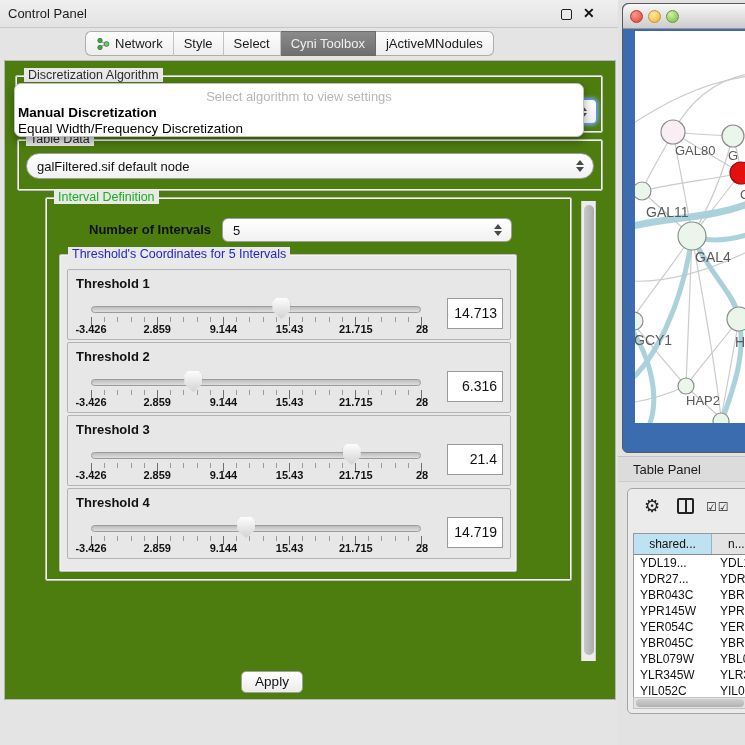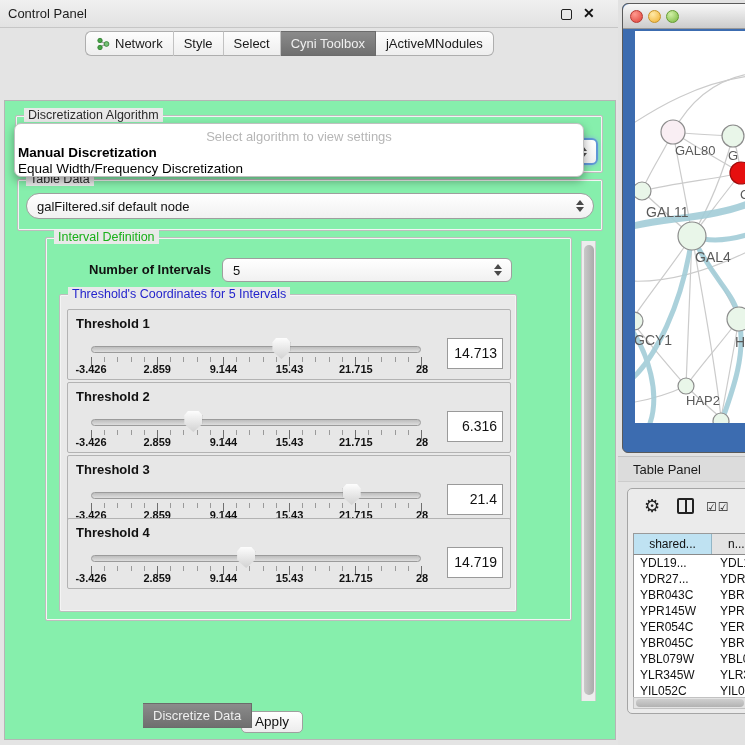--- a/index.html
+++ b/index.html
@@ -15,21 +15,21 @@
   .close-x { position:absolute; left:583px; top:5px; font-size:14px; font-weight:bold; color:#111; }
 
   .seg { position:absolute; height:25px; display:flex; }
   .seg .tab { height:25px; line-height:24px; font-size:13px; color:#1a1a1a; background:linear-gradient(#fdfdfd,#eeeeee); border-top:1px solid #aeaeae; border-bottom:1px solid #aeaeae; text-align:center; padding:0 10px; display:flex; align-items:center; justify-content:center; gap:5px; border-right:1px solid #c2c2c2; }
   .seg .tab.first { border-left:1px solid #aeaeae; border-radius:6px 0 0 6px; }
   .seg .tab.last { border-right:1px solid #aeaeae; border-radius:0 6px 6px 0; }
   .seg .tab.sel { background:linear-gradient(#8b8b8b,#6f6f6f); color:#efefef; border-color:#6b6b6b; }
   .top-tabs { left:85px; top:31px; }
   .bottom-tabs { left:143px; top:703px; }
 
-  .cp-content { position:absolute; left:4px; top:60px; width:612px; height:640px; background:#86efac; border:1px solid #b5b5b5;margin-top:40px; }
+  .cp-content { position:absolute; left:4px; top:60px; width:612px; height:640px; background:#4d7c0f; border:1px solid #b5b5b5; }
 
   .group { position:absolute; border:1px solid #bdbdbd; box-shadow:inset 0 0 0 1px #f4f4f4; border-radius:2px; }
   .group > .gtitle { position:absolute; top:-8px; left:8px; background:#e9e9e9; padding:0 4px; font-size:12.5px; }
   .gtitle.green { color:#18b018; }
   .gtitle.blue { color:#2424cc; }
   .gtitle.dark { color:#2b2b2b; }
 
   .combo { position:absolute; background:linear-gradient(#ffffff,#f1f1f1); border:1px solid #9e9e9e; border-radius:6px; font-size:13px; color:#111; display:flex; align-items:center; padding:0 10px; }
   .combo .arrows { position:absolute; right:9px; top:50%; transform:translateY(-50%); display:flex; flex-direction:column; gap:2px; }
   .combo .arrows i { display:block; width:0; height:0; border-left:4px solid transparent; border-right:4px solid transparent; }
@@ -227,21 +227,21 @@
               <span style="left:0%">-3.426</span>
               <span style="left:20%">2.859</span>
               <span style="left:40%">9.144</span>
               <span style="left:60%">15.43</span>
               <span style="left:80%">21.715</span>
               <span style="left:100%">28</span>
             </div>
             <div class="valbox">21.4</div>
           </div>
 
-          <div class="thr-box" style="top:223px;">
+          <div class="thr-box" style="top:233px;">
             <span class="thr-label">Threshold 4</span>
             <div class="track"></div>
             <div class="thumb" style="left: 155.1px;"></div>
             <div class="ticks">
                 <div class="minor"></div>
                 <div class="major"></div>
               </div>
             <div class="ticklabels">
               <span style="left:0%">-3.426</span>
               <span style="left:20%">2.859</span>
@@ -257,23 +257,20 @@
 
       <div class="vscroll">
         <div class="vthumb"></div>
       </div>
 
 
       <div class="apply-btn">Apply</div>
     </div>
 
     <div class="seg bottom-tabs">
-      <div class="tab sel">
-          <span>Discretize Data</span>
-        </div>
     </div>
   </div>
 
   <div class="net-win">
     <div class="net-titlebar">
       <span class="light red"></span>
       <span class="light yellow"></span>
       <span class="light green"></span>
     </div>
     <div class="canvas">

